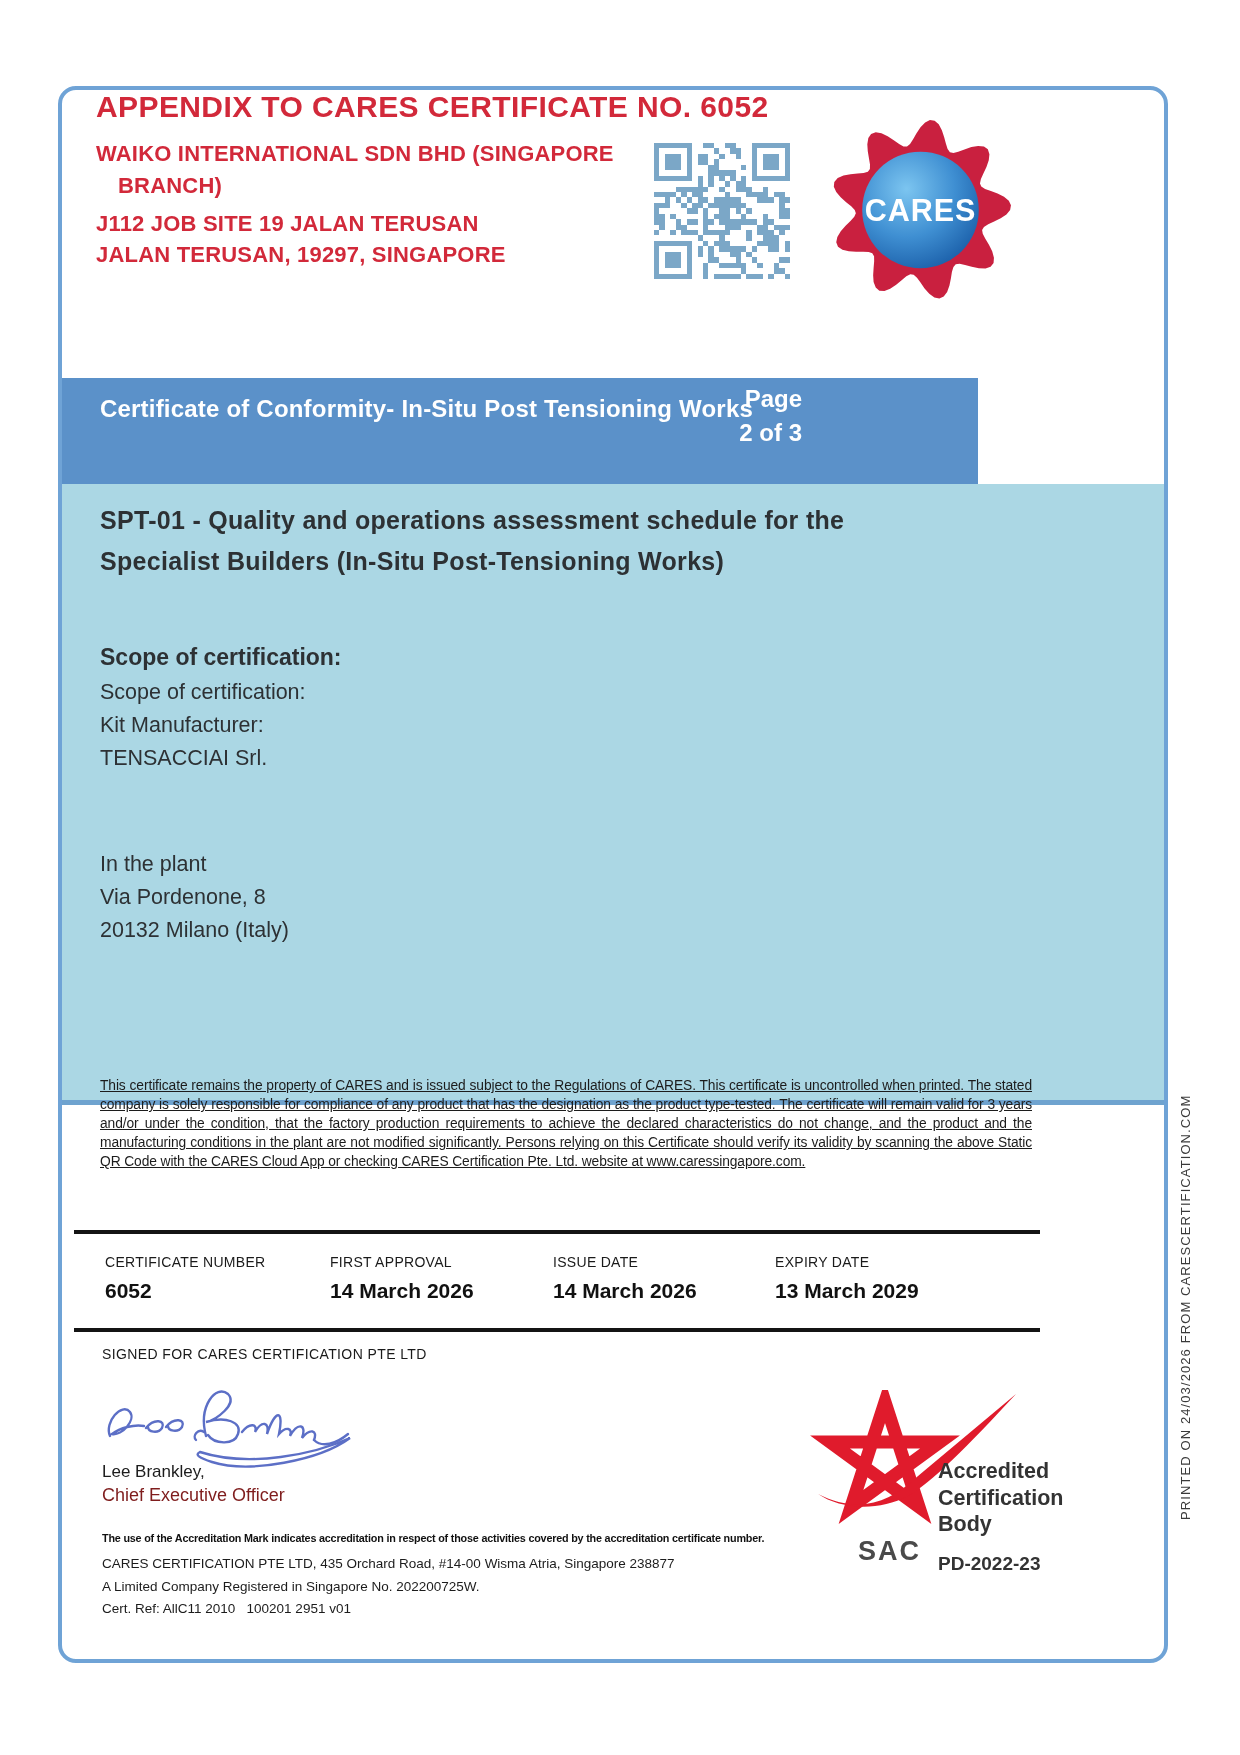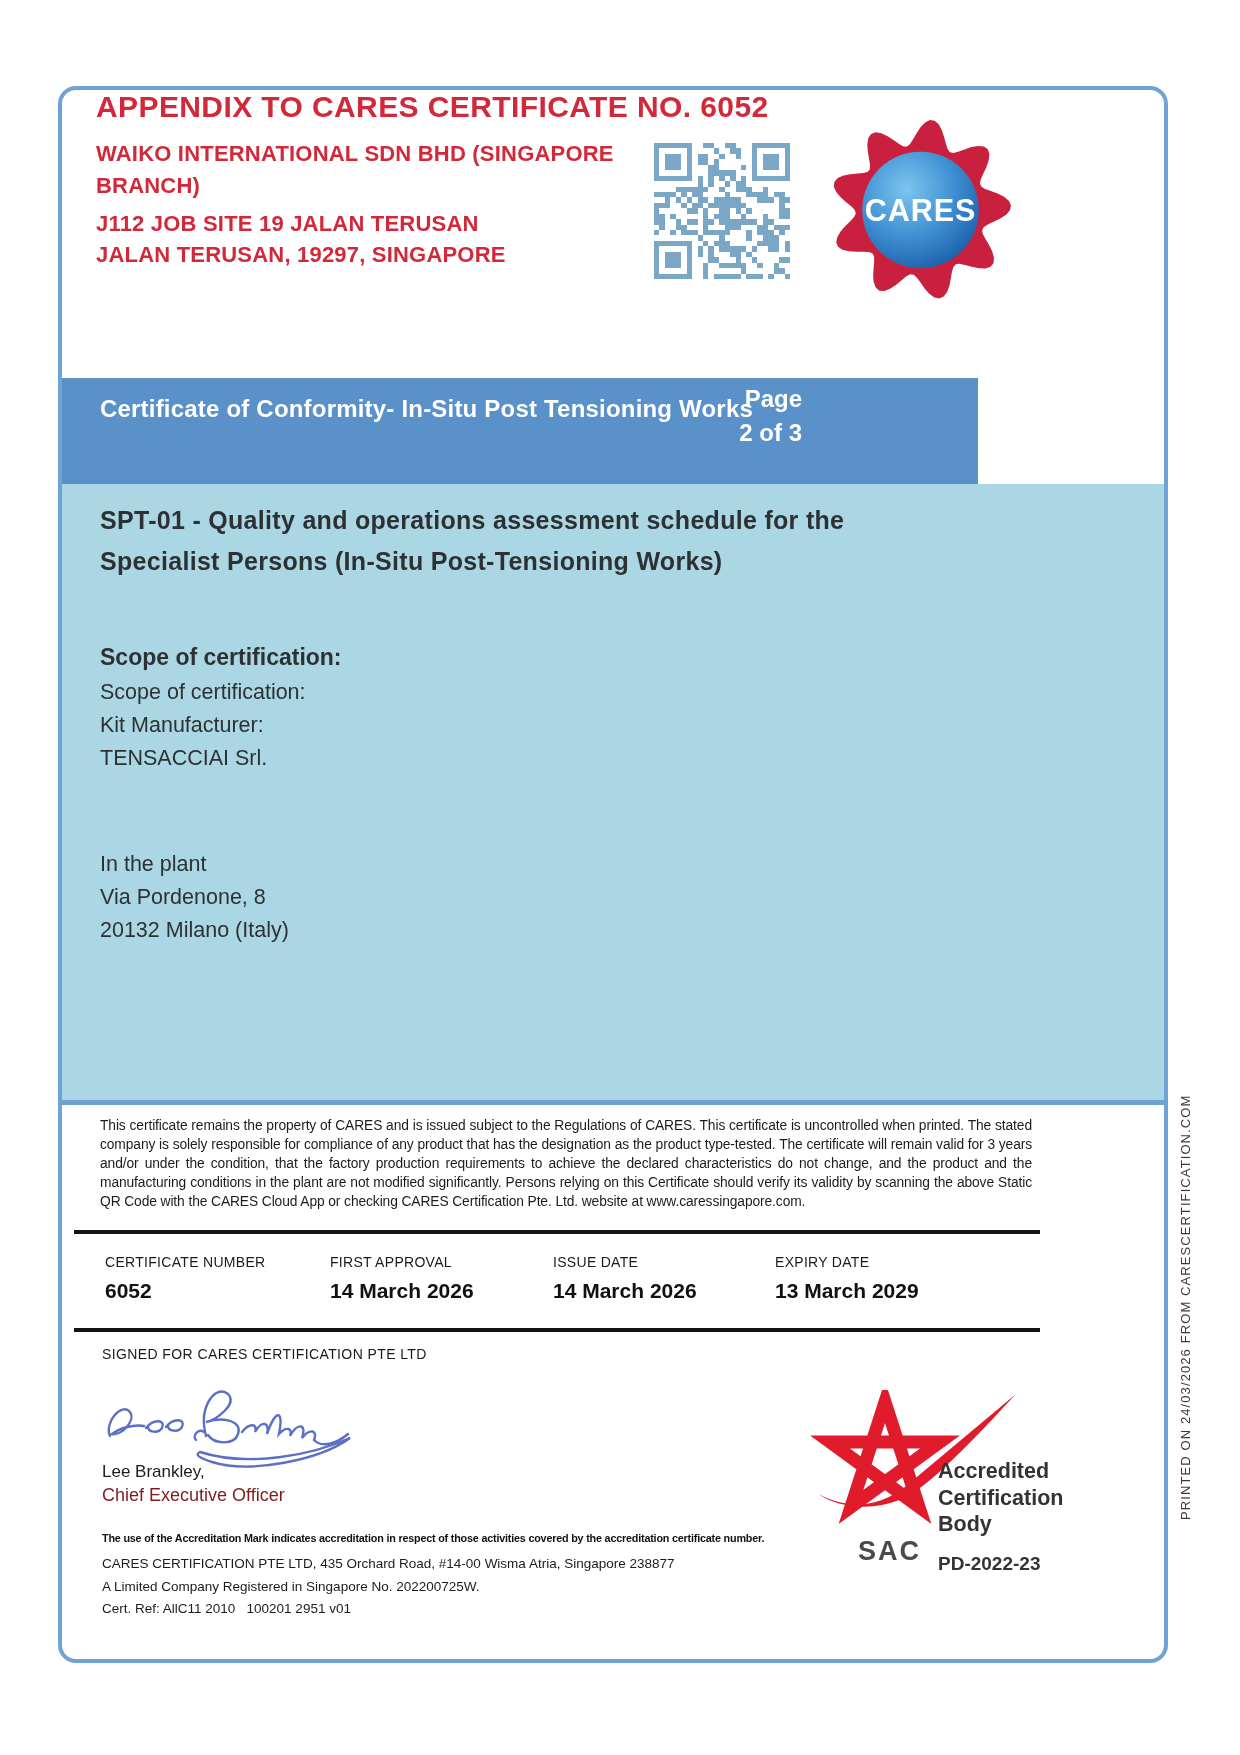--- a/index.html
+++ b/index.html
@@ -26,21 +26,21 @@
   
   .banner{left:62px;top:378px;width:916px;height:106px;background:#5b91c9;color:#ffffff;}
   .banner-title{left:38px;top:17px;font-size:24px;font-weight:bold;letter-spacing:.2px;}
   .page-block{right:176px;top:4px;text-align:right;font-size:24px;font-weight:bold;line-height:34px;}
   
   .panel{left:62px;top:484px;width:1102px;height:616px;background:#abd7e4;border-bottom:5px solid #6fa3cf;}
   .scheme-line{left:38px;font-size:25px;font-weight:bold;color:#2d3134;letter-spacing:.3px;}
   .scope-heading{left:38px;top:160px;font-size:23px;font-weight:bold;color:#2d3134;}
   .panel-line{left:38px;font-size:21.5px;color:#2d3134;}
   
-  .fine-print{left:100px;top:1116px;width:932px;font-size:13.8px;line-height:19px;color:#1c1c1c;text-align:justify;letter-spacing:-0.1px;}
+  .fine-print{left:100px;top:1076px;width:932px;font-size:13.8px;line-height:19px;color:#1c1c1c;text-align:justify;letter-spacing:-0.1px;text-decoration:underline;}
   .rule{left:74px;width:966px;height:4px;background:#141414;}
   
   .dlabel{position:absolute;top:0;font-size:14px;color:#1a1a1a;letter-spacing:.3px;white-space:nowrap;}
   .dvalue{position:absolute;top:25px;font-size:21px;font-weight:bold;color:#111;white-space:nowrap;}
   .detail{position:absolute;top:1254px;width:220px;height:60px;}
   .signed-for{left:102px;top:1346px;font-size:14px;color:#1a1a1a;letter-spacing:.4px;}
   .sig-svg{left:100px;top:1378px;width:275px;height:95px;}
   .sig-name{left:102px;top:1462px;font-size:17px;color:#1c1c1c;}
   .sig-role{left:102px;top:1485px;font-size:18px;color:#7f1d1d;}
   .acc-note{left:102px;top:1532px;font-size:10.8px;font-weight:bold;color:#111;letter-spacing:-0.2px;white-space:nowrap;}
@@ -60,21 +60,21 @@
 </style>
 </head>
 <body>
 
 <div class="page">
 
   <div class="abs cert-box"></div>
 
   <div class="abs doc-title">APPENDIX TO CARES CERTIFICATE NO. 6052</div>
   <div class="abs company-line" style="top:141px;">WAIKO INTERNATIONAL SDN BHD (SINGAPORE</div>
-  <div class="abs company-line" style="top:173px;">BRANCH)</div>
+  <div class="abs company-line" style="top:173px;margin-left:22px;">BRANCH)</div>
   <div class="abs site-line" style="top:211px;">J112 JOB SITE 19 JALAN TERUSAN</div>
   <div class="abs site-line" style="top:242px;">JALAN TERUSAN, 19297, SINGAPORE</div>
 
   <svg class="abs qr" viewBox="0 0 25 25" shape-rendering="crispEdges">
       <rect x="0" y="0" width="1" height="1" fill="#7ba7c7"></rect>
       <rect x="1" y="0" width="1" height="1" fill="#7ba7c7"></rect>
       <rect x="2" y="0" width="1" height="1" fill="#7ba7c7"></rect>
       <rect x="3" y="0" width="1" height="1" fill="#7ba7c7"></rect>
       <rect x="4" y="0" width="1" height="1" fill="#7ba7c7"></rect>
       <rect x="5" y="0" width="1" height="1" fill="#7ba7c7"></rect>
@@ -399,21 +399,21 @@
   <div class="abs banner">
     <div class="abs banner-title">Certificate of Conformity- In-Situ Post Tensioning Works</div>
     <div class="abs page-block">
       <div>Page</div>
       <div>2 of 3</div>
     </div>
   </div>
 
   <div class="abs panel">
     <div class="abs scheme-line" style="top:22px;">SPT-01 - Quality and operations assessment schedule for the</div>
-    <div class="abs scheme-line" style="top:63px;">Specialist Persons (In-Situ Post-Tensioning Works)</div>
+    <div class="abs scheme-line" style="top:63px;">Specialist Builders (In-Situ Post-Tensioning Works)</div>
     <div class="abs scope-heading">Scope of certification:</div>
     <div class="abs panel-line" style="top:196px;">Scope of certification:</div>
     <div class="abs panel-line" style="top:229px;">Kit Manufacturer:</div>
     <div class="abs panel-line" style="top:262px;">TENSACCIAI Srl.</div>
     <div class="abs panel-line" style="top:368px;">In the plant</div>
     <div class="abs panel-line" style="top:401px;">Via Pordenone, 8</div>
     <div class="abs panel-line" style="top:434px;">20132 Milano (Italy)</div>
   </div>
 
   <div class="abs fine-print">This certificate remains the property of CARES and is issued subject to the Regulations of CARES. This certificate is uncontrolled when printed. The stated company is solely responsible for compliance of any product that has the designation as the product type-tested. The certificate will remain valid for 3 years and/or under the condition, that the factory production requirements to achieve the declared characteristics do not change, and the product and the manufacturing conditions in the plant are not modified significantly. Persons relying on this Certificate should verify its validity by scanning the above Static QR Code with the CARES Cloud App or checking CARES Certification Pte. Ltd. website at www.caressingapore.com.</div>

